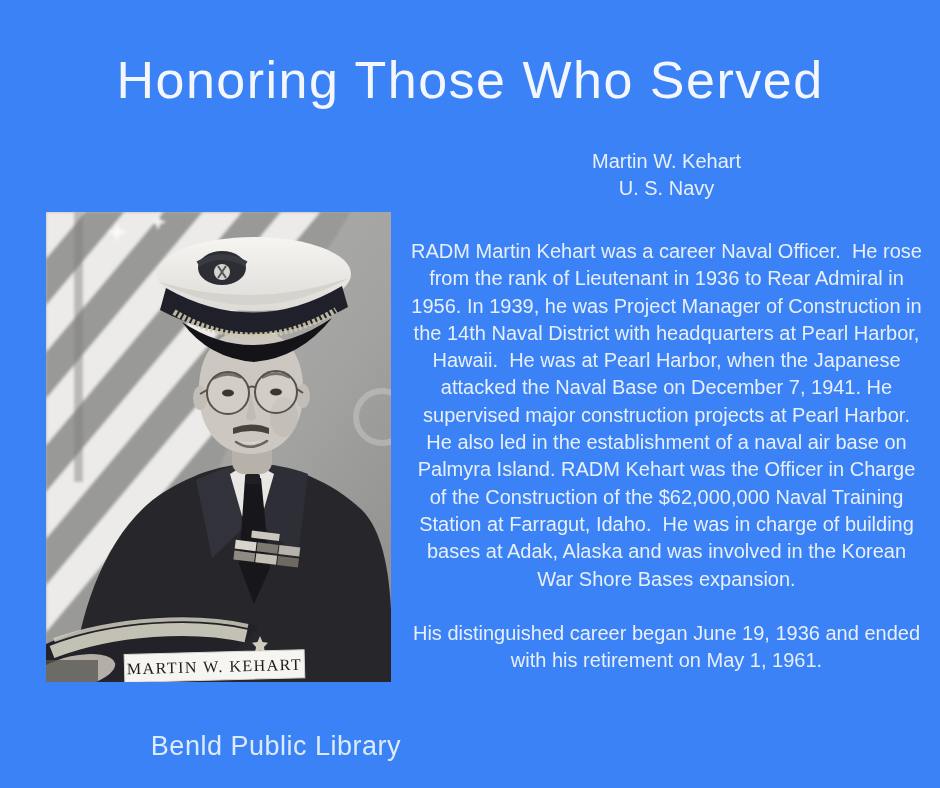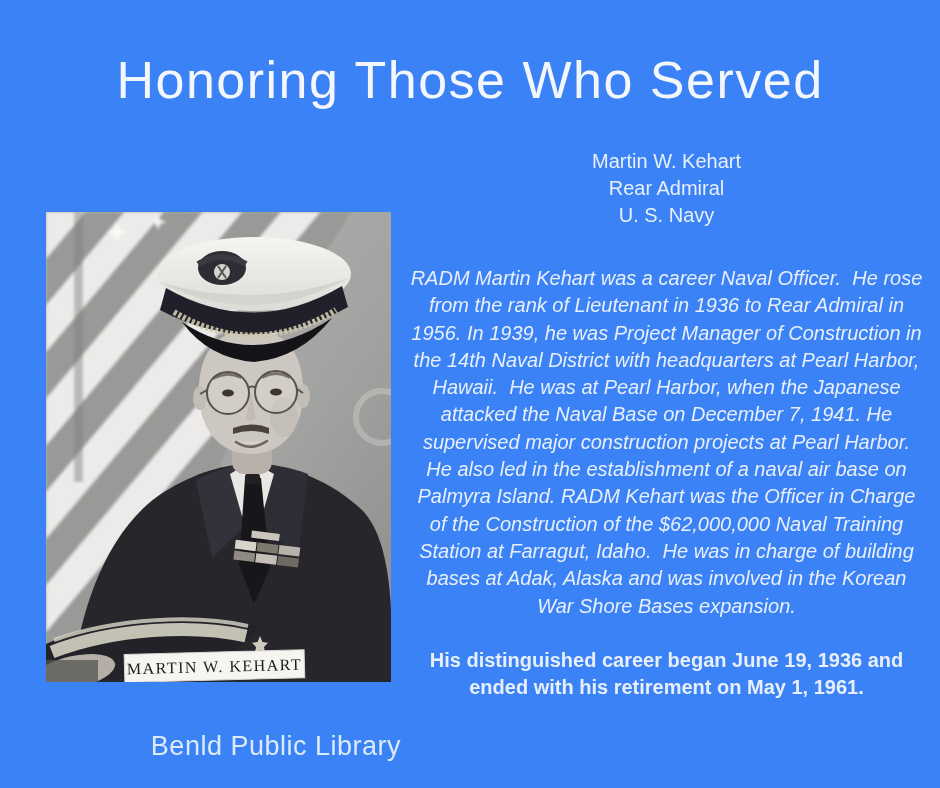--- a/index.html
+++ b/index.html
@@ -54,22 +54,22 @@
     text-align: center;
     color: #e7effa;
   }
   .honoree-block { font-size: 20px; line-height: 27px; }
   .bio-paragraph {
     font-size: 20px;
     line-height: 27.3px;
     white-space: pre-wrap;
     color: #e7effa;
   }
-  .bio-paragraph.first { margin-top: 36px; font-style: italic; }
-  .bio-paragraph.second { margin-top: 27px; font-weight: bold; }
+  .bio-paragraph.first { margin-top: 36px; }
+  .bio-paragraph.second { margin-top: 27px; }
 </style>
 </head>
 <body>
 
 <div class="canvas" style="background: #3b82f6;">
 
   <h1 class="page-title">Honoring Those Who Served</h1>
 
   <figure class="portrait">
     <svg viewBox="0 0 345 470" width="345" height="470" role="img">
@@ -175,20 +175,19 @@
         <text x="174" y="460" text-anchor="middle" font-family="Liberation Serif, DejaVu Serif, serif" font-size="16" letter-spacing="1.5" fill="#1c1c1c">MARTIN W. KEHART</text>
       </g>
     </svg>
   </figure>
 
   <div class="library-name">Benld Public Library</div>
 
   <div class="bio-column">
     <div class="honoree-block">
       <div>Martin W. Kehart</div>
-      <div>Rear Admiral</div>
       <div>U. S. Navy</div>
     </div>
     <p class="bio-paragraph first">RADM Martin Kehart was a career Naval Officer.  He rose from the rank of Lieutenant in 1936 to Rear Admiral in 1956. In 1939, he was Project Manager of Construction in the 14th Naval District with headquarters at Pearl Harbor, Hawaii.  He was at Pearl Harbor, when the Japanese attacked the Naval Base on December 7, 1941. He supervised major construction projects at Pearl Harbor. He also led in the establishment of a naval air base on Palmyra Island. RADM Kehart was the Officer in Charge of the Construction of the $62,000,000 Naval Training Station at Farragut, Idaho.  He was in charge of building bases at Adak, Alaska and was involved in the Korean War Shore Bases expansion.</p>
     <p class="bio-paragraph second">His distinguished career began June 19, 1936 and ended with his retirement on May 1, 1961.</p>
   </div>
 
 </div>
 
 </body></html>

